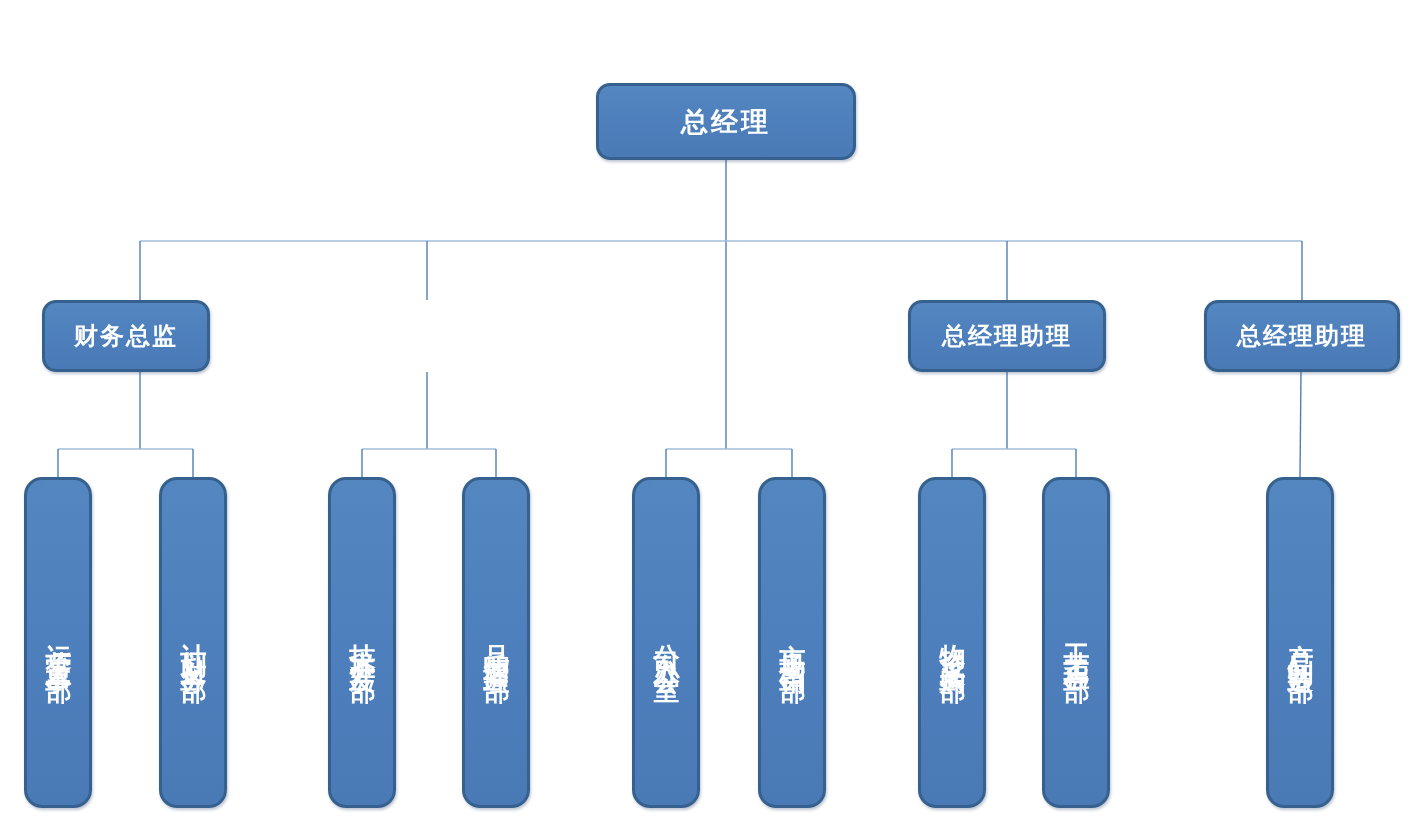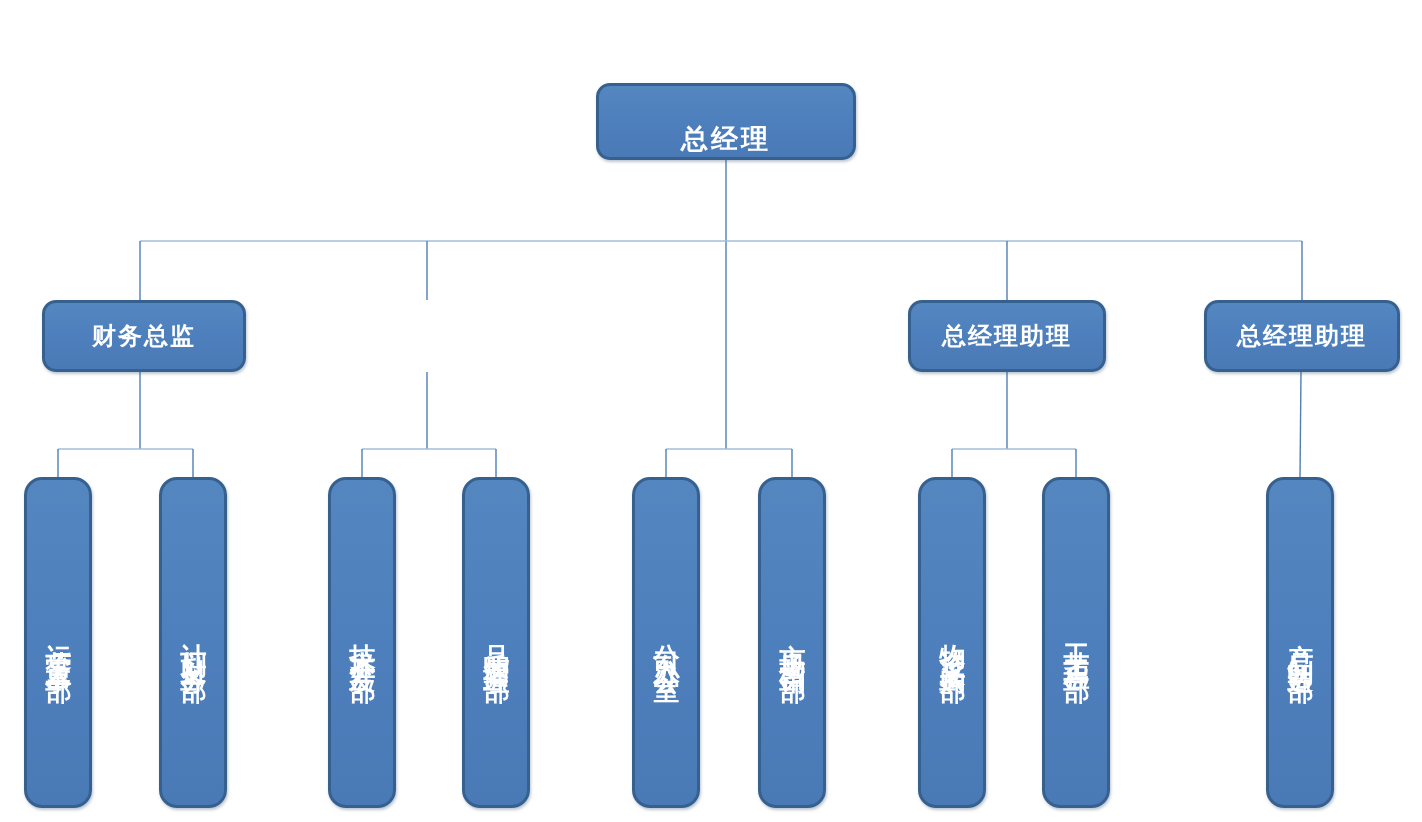--- a/index.html
+++ b/index.html
@@ -26,23 +26,23 @@
     border: 3px solid #36618e;
     border-radius: 14px;
     display: flex;
     align-items: center;
     justify-content: center;
     color: #ffffff;
     font-weight: bold;
     box-shadow: 1px 2px 3px rgba(70, 90, 120, 0.35);
     text-align: center;
   }
-  .node--root  { left: 596px; top: 83px;  width: 260px; height: 77px; font-size: 27px; letter-spacing: 3px; align-items: flex-end; }
+  .node--root  { left: 596px; top: 83px;  width: 260px; height: 77px; font-size: 27px; letter-spacing: 3px; }
   .node--l2    { top: 300px; height: 72px; font-size: 24px; letter-spacing: 2px; }
-  .node--l2a   { left: 42px;   width: 204px; }
+  .node--l2a   { left: 42px;   width: 168px; }
   .node--l2b   { left: 328px;  width: 198px; }
   .node--l2c   { left: 908px;  width: 198px; }
   .node--l2d   { left: 1204px; width: 196px; }
   .node--dept  { top: 477px; width: 68px; height: 331px; border-radius: 18px; font-size: 26px; }
   .node--d1 { left: 24px; }
   .node--d2 { left: 159px; }
   .node--d3 { left: 328px; }
   .node--d4 { left: 462px; }
   .node--d5 { left: 632px; }
   .node--d6 { left: 758px; }

